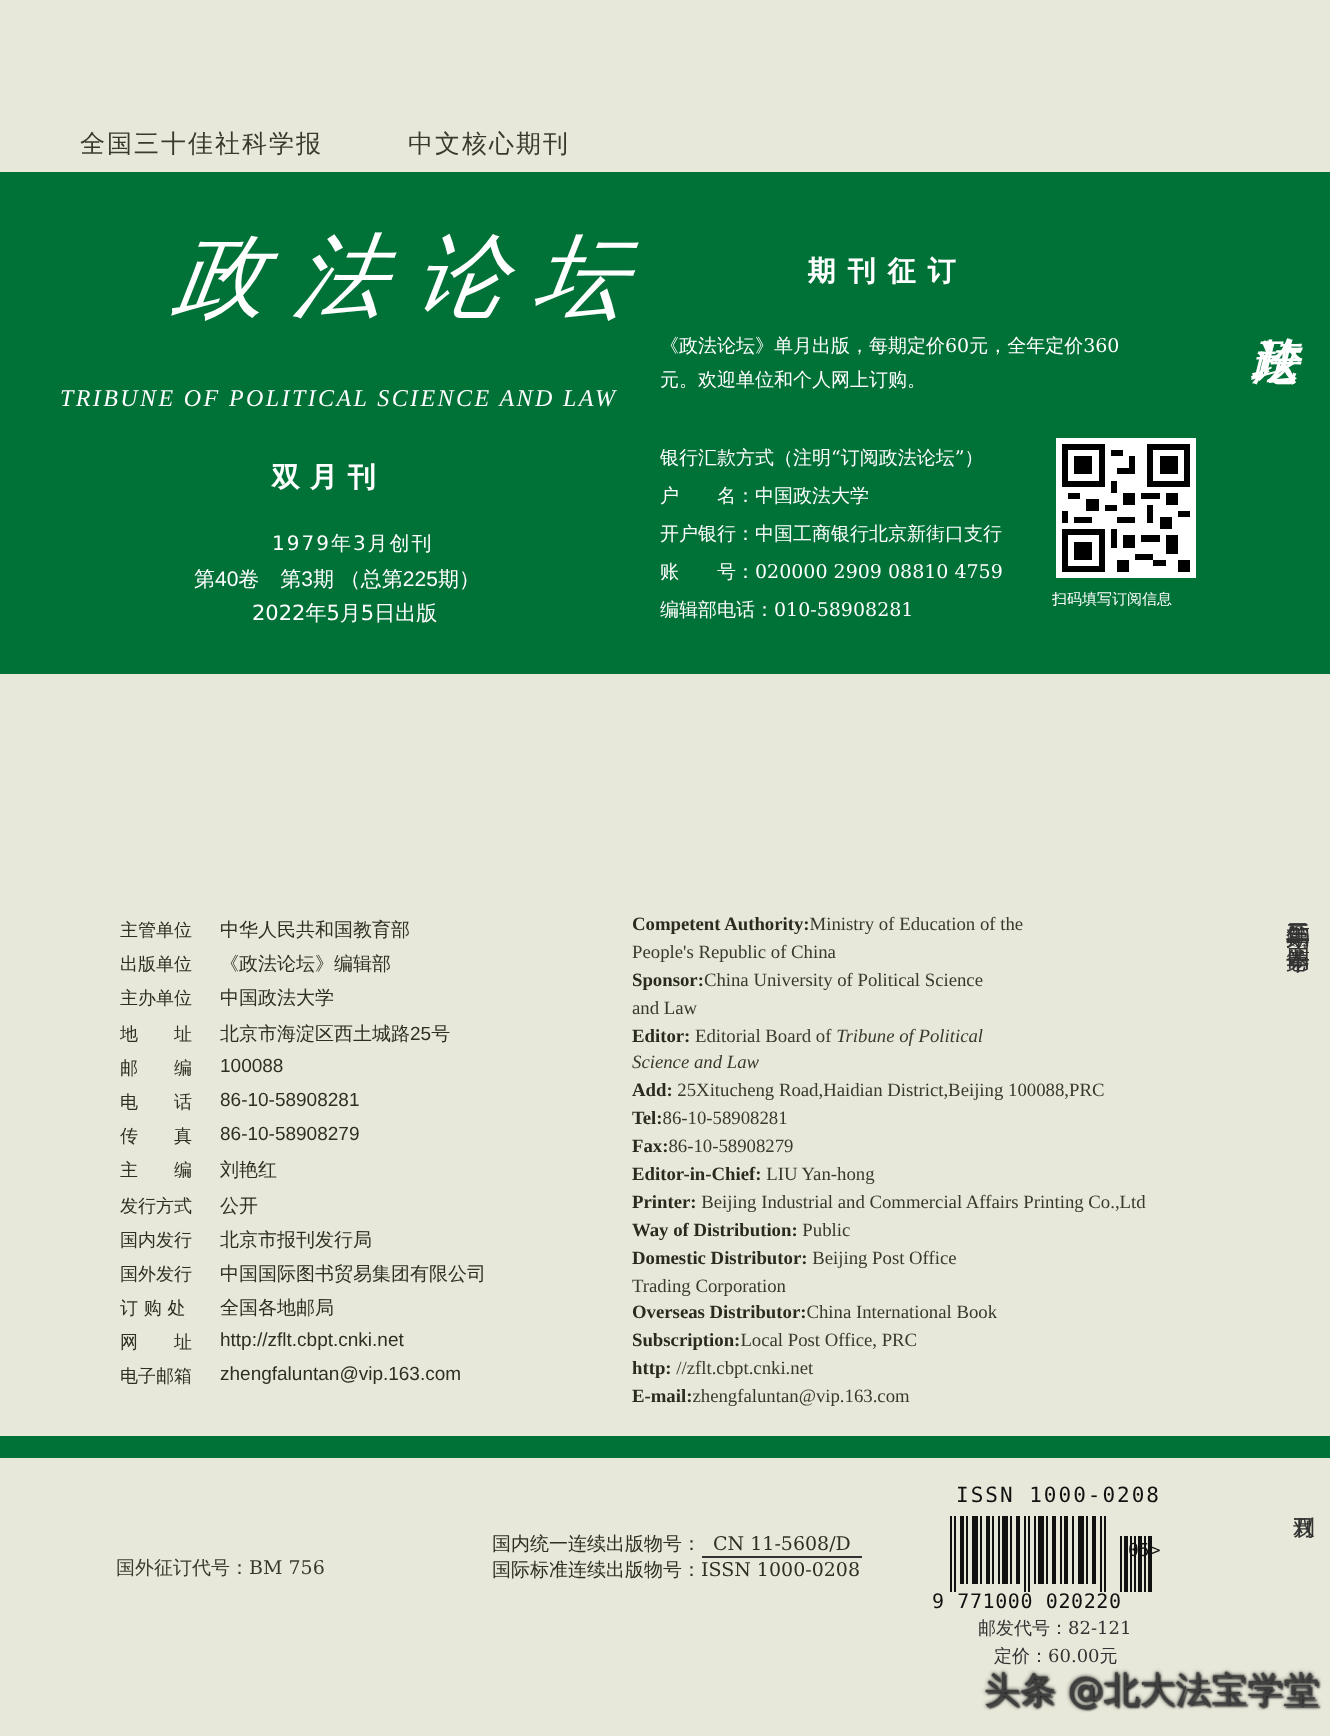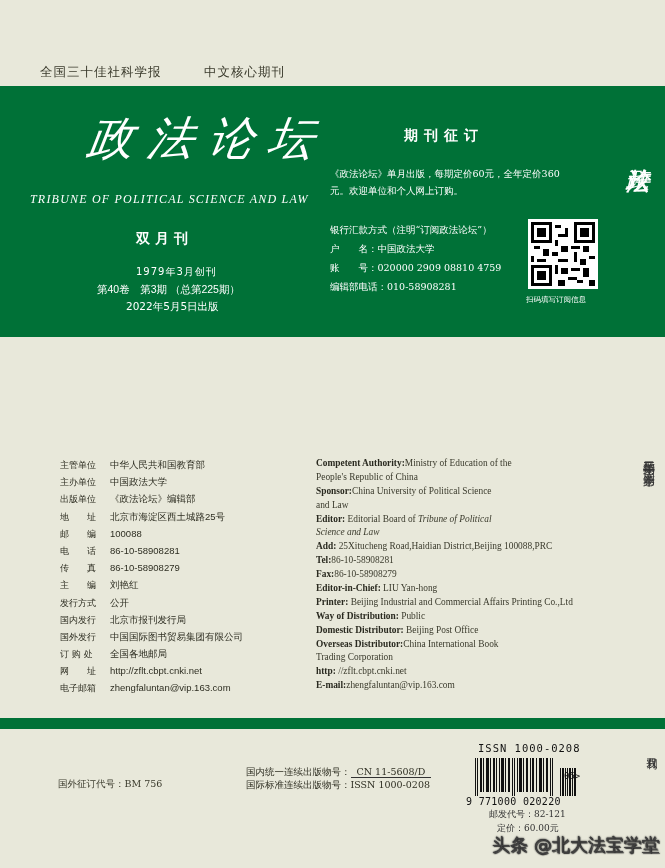--- a/index.html
+++ b/index.html
@@ -92,20 +92,21 @@
 <div class="abs freq">双月刊</div>
 <div class="abs founded">1979年3月创刊</div>
 <div class="abs vol">第40卷　第3期 （总第225期）</div>
 <div class="abs pubdate">2022年5月5日出版</div>
 
 <div class="abs sub-title">期刊征订</div>
 <div class="abs sub-text">《政法论坛》单月出版，每期定价60元，全年定价360元。欢迎单位和个人网上订购。</div>
 <div class="abs bank">
   <div>银行汇款方式（注明“订阅政法论坛”）</div>
   <div>户　　名：中国政法大学</div>
+  <div>开户银行：中国工商银行北京新街口支行</div>
   <div>账　　号：020000 2909 08810 4759</div>
   <div>编辑部电话：010-58908281</div>
 </div>
 <div class="abs qr">
   <svg width="64" height="64" viewBox="0 0 21 21" shape-rendering="crispEdges">
     <rect width="21" height="21" fill="#fff"></rect>
     <g fill="#000">
       <rect x="0" y="0" width="7" height="1"></rect>
         <rect x="0" y="6" width="7" height="1"></rect>
         <rect x="0" y="0" width="1" height="7"></rect>
@@ -152,26 +153,26 @@
 <div class="abs spine-title">
   <div style="writing-mode:vertical-rl; margin:0 auto;">政法论坛</div>
 </div>
 
 <div class="abs info-cn">
   <div class="row">
       <span class="lbl">主管单位</span>
       <span class="val">中华人民共和国教育部</span>
     </div>
   <div class="row">
+      <span class="lbl">出版单位</span>
+      <span class="val">《政法论坛》编辑部</span>
+    </div>
+  <div class="row">
       <span class="lbl">主办单位</span>
       <span class="val">中国政法大学</span>
-    </div>
-  <div class="row">
-      <span class="lbl">出版单位</span>
-      <span class="val">《政法论坛》编辑部</span>
     </div>
   <div class="row">
       <span class="lbl">地　　址</span>
       <span class="val">北京市海淀区西土城路25号</span>
     </div>
   <div class="row">
       <span class="lbl">邮　　编</span>
       <span class="val">100088</span>
     </div>
   <div class="row">
@@ -219,22 +220,23 @@
   <div class="line"><span>and Law</span></div>
   <div class="line"><b>Editor:</b><span> Editorial Board of </span><i>Tribune of Political</i></div>
   <div class="line"><i>Science and Law</i></div>
   <div class="line"><b>Add:</b><span> 25Xitucheng Road,Haidian District,Beijing 100088,PRC</span></div>
   <div class="line"><b>Tel:</b><span>86-10-58908281</span></div>
   <div class="line"><b>Fax:</b><span>86-10-58908279</span></div>
   <div class="line"><b>Editor-in-Chief:</b><span> LIU Yan-hong</span></div>
   <div class="line"><b>Printer:</b><span> Beijing Industrial and Commercial Affairs Printing Co.,Ltd</span></div>
   <div class="line"><b>Way of Distribution:</b><span> Public</span></div>
   <div class="line"><b>Domestic Distributor:</b><span> Beijing Post Office</span></div>
+  <div class="line"><span>Trading Corporation</span></div>
   <div class="line"><b>Overseas Distributor:</b><span>China International Book</span></div>
-  <div class="line"><span>Trading Corporation</span></div>
+  <div class="line"><b>Subscription:</b><span>Local Post Office,  PRC</span></div>
   <div class="line"><b>http:</b><span> //zflt.cbpt.cnki.net</span></div>
   <div class="line"><b>E-mail:</b><span>zhengfaluntan@vip.163.com</span></div>
 </div>
 
 <div class="abs spine-issue">
   <div style="writing-mode:vertical-rl; margin:0 auto;">二〇二二年第三期　第四十卷</div>
 </div>
 
 <div class="abs stripe"></div>
 

